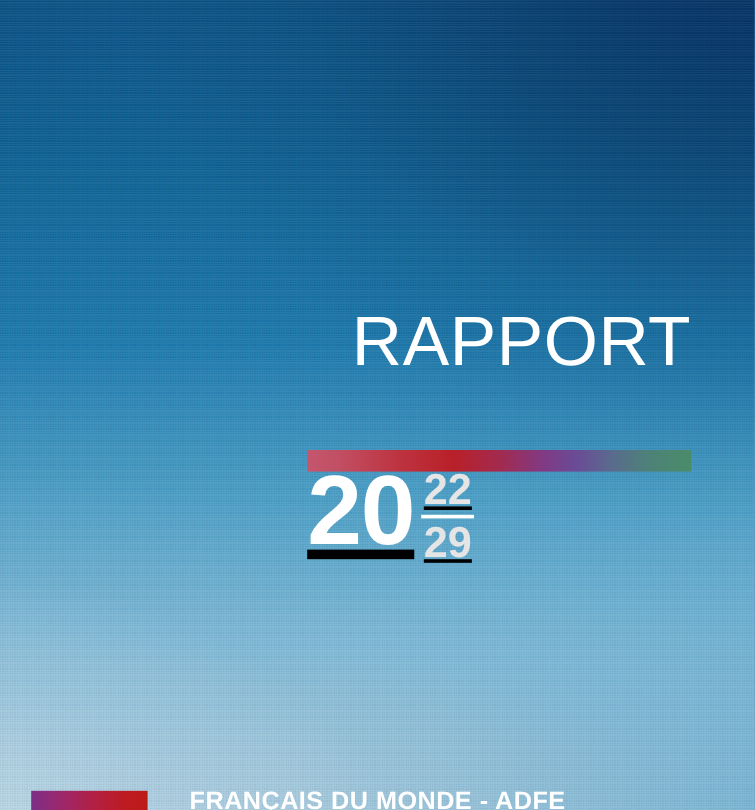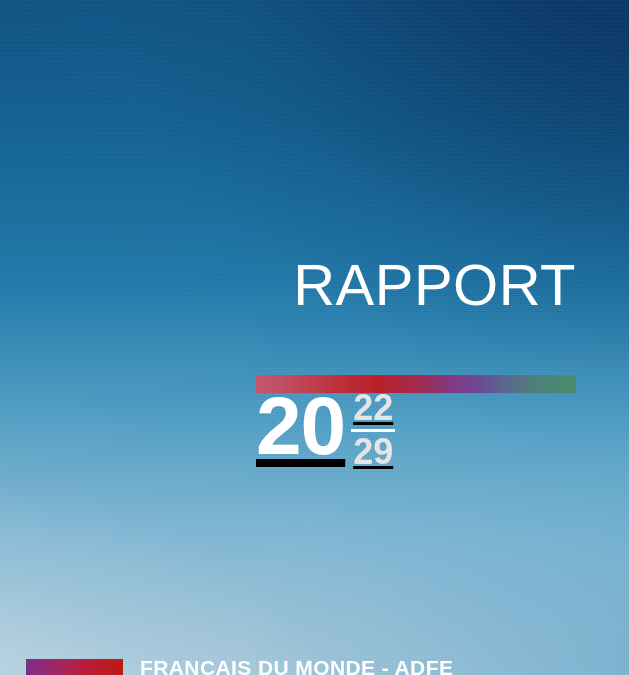--- a/index.html
+++ b/index.html
@@ -166,20 +166,21 @@
 
   
   .cover__footer {
     position: absolute;
     left: 0;
     bottom: 0;
     width: 545px;
     height: 20px;
     display: flex;
     align-items: flex-start;
+    gap: 18px;
   }
   .cover__logo-mark {
     width: 97px;
     height: 16px;
     margin-left: 26px;
     margin-top: 4px;
     flex: 0 0 auto;
     background: linear-gradient(90deg,
       #7b2f86 0%,
       #8f2a7a 14%,

